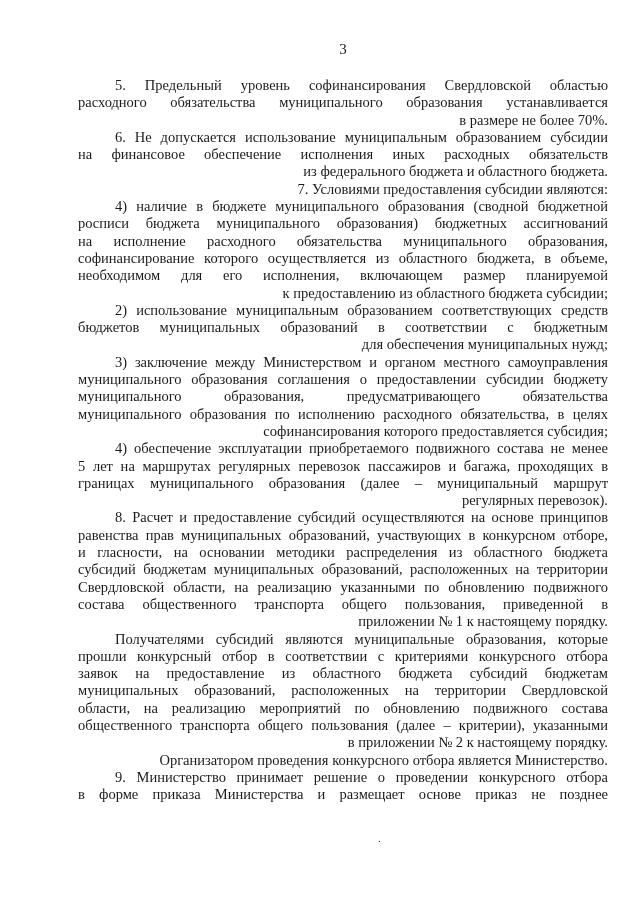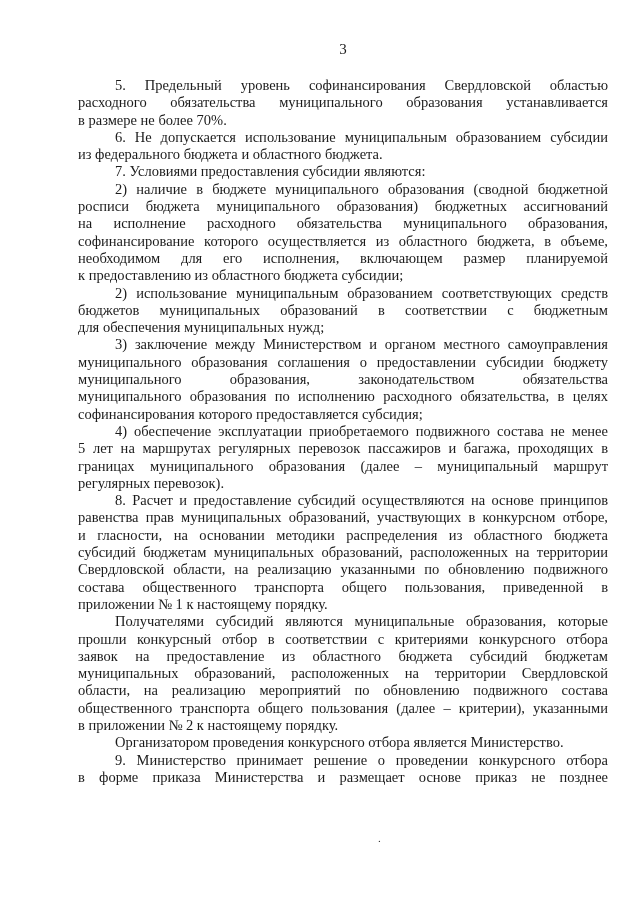--- a/index.html
+++ b/index.html
@@ -29,21 +29,21 @@
   .doc-text {
     position: absolute;
     top: 77px;
     left: 78px;
     width: 530px;
     font-size: 14.5px;
   }
   .line {
     line-height: 17.3px;
     height: 17.3px;
-    text-align: left;
+    text-align: right;
     white-space: normal;
   }
   .line.just {
     text-align: justify;
     text-align-last: justify;
   }
   .line.indent {
     text-indent: 37px;
   }
   .speck {
@@ -59,34 +59,35 @@
 <body>
 
 <div class="page">
   <div class="page-number">3</div>
 
   <div class="doc-text">
       <div class="line indent just">5. Предельный уровень софинансирования Свердловской областью</div>
       <div class="line just">расходного обязательства муниципального образования устанавливается</div>
       <div class="line">в размере не более 70%.</div>
       <div class="line indent just">6. Не допускается использование муниципальным образованием субсидии</div>
+      <div class="line just">на финансовое обеспечение исполнения иных расходных обязательств</div>
       <div class="line">из федерального бюджета и областного бюджета.</div>
       <div class="line indent">7. Условиями предоставления субсидии являются:</div>
-      <div class="line indent just">2) наличие в бюджете муниципального образования (сводной бюджетной</div>
+      <div class="line indent just">4) наличие в бюджете муниципального образования (сводной бюджетной</div>
       <div class="line just">росписи бюджета муниципального образования) бюджетных ассигнований</div>
       <div class="line just">на исполнение расходного обязательства муниципального образования,</div>
       <div class="line just">софинансирование которого осуществляется из областного бюджета, в объеме,</div>
       <div class="line just">необходимом для его исполнения, включающем размер планируемой</div>
       <div class="line">к предоставлению из областного бюджета субсидии;</div>
       <div class="line indent just">2) использование муниципальным образованием соответствующих средств</div>
       <div class="line just">бюджетов муниципальных образований в соответствии с бюджетным</div>
       <div class="line">для обеспечения муниципальных нужд;</div>
       <div class="line indent just">3) заключение между Министерством и органом местного самоуправления</div>
       <div class="line just">муниципального образования соглашения о предоставлении субсидии бюджету</div>
-      <div class="line just">муниципального образования, законодательством обязательства</div>
+      <div class="line just">муниципального образования, предусматривающего обязательства</div>
       <div class="line just">муниципального образования по исполнению расходного обязательства, в целях</div>
       <div class="line">софинансирования которого предоставляется субсидия;</div>
       <div class="line indent just">4) обеспечение эксплуатации приобретаемого подвижного состава не менее</div>
       <div class="line just">5 лет на маршрутах регулярных перевозок пассажиров и багажа, проходящих в</div>
       <div class="line just">границах муниципального образования (далее – муниципальный маршрут</div>
       <div class="line">регулярных перевозок).</div>
       <div class="line indent just">8. Расчет и предоставление субсидий осуществляются на основе принципов</div>
       <div class="line just">равенства прав муниципальных образований, участвующих в конкурсном отборе,</div>
       <div class="line just">и гласности, на основании методики распределения из областного бюджета</div>
       <div class="line just">субсидий бюджетам муниципальных образований, расположенных на территории</div>

